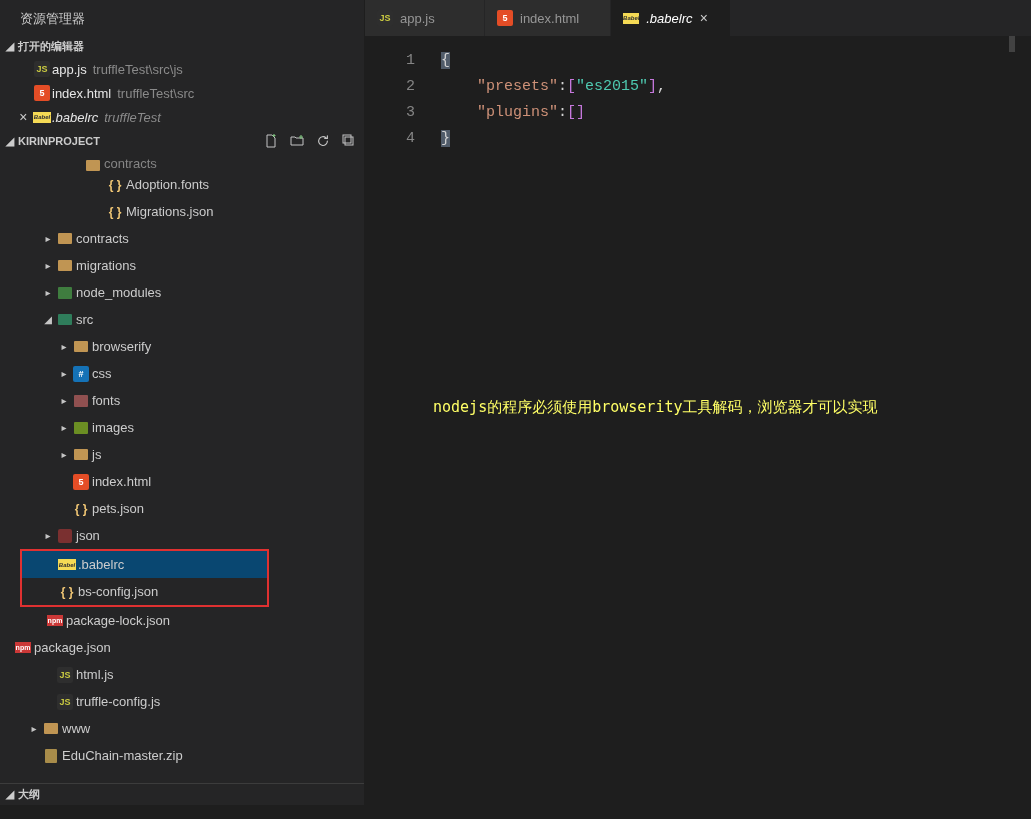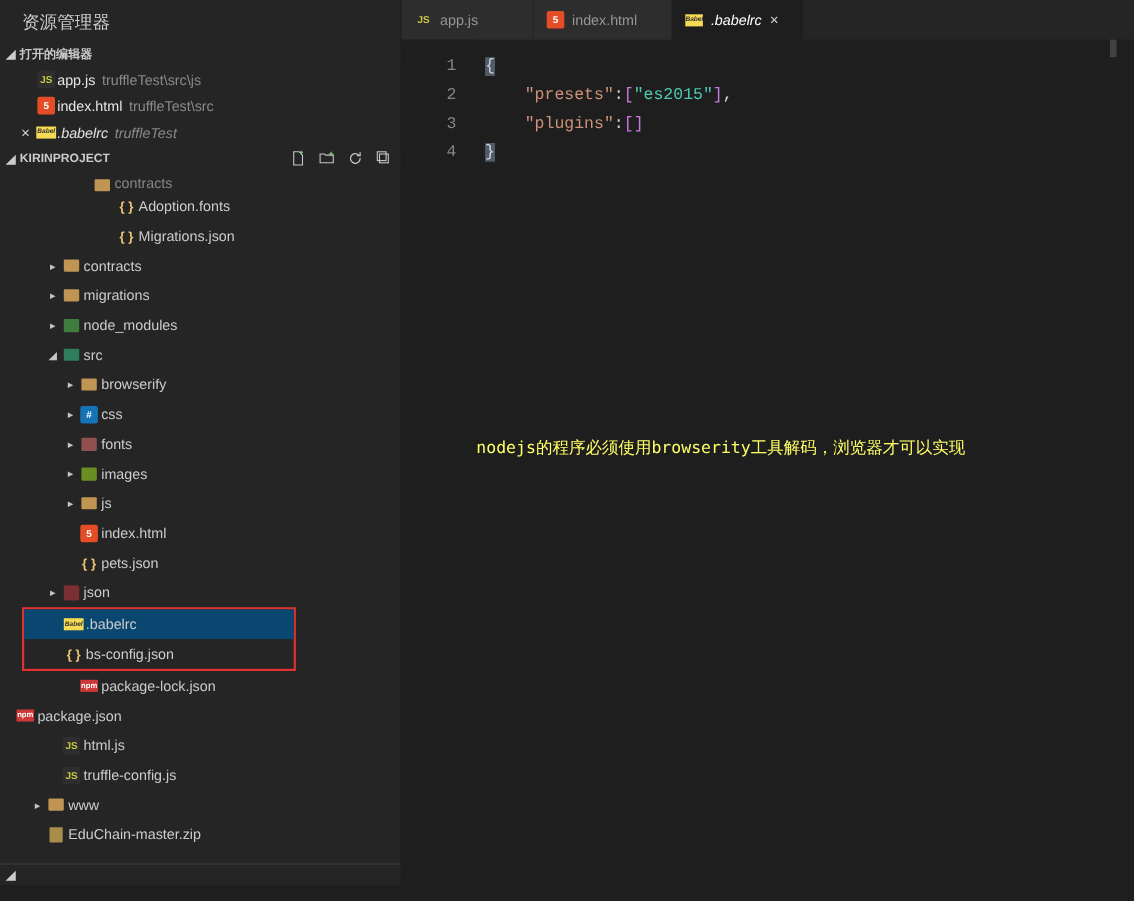--- a/index.html
+++ b/index.html
@@ -17,21 +17,21 @@
     .main-container { display: flex; flex: 1; overflow: hidden; }
     .sidebar {
       width: 365px;
       background: #252526;
       display: flex;
       flex-direction: column;
       border-right: 1px solid #1e1e1e;
     }
     .sidebar-title {
       padding: 10px 16px 8px 20px;
-      font-size: 16px;
+      font-size: 13px;
       color: #cccccc;
       text-transform: none;
     }
     .section-header {
       display: flex;
       align-items: center;
       padding: 3px 6px 3px 2px;
       font-size: 11px;
       font-weight: bold;
       color: #cccccc;
@@ -325,21 +325,21 @@
             <span class="label">.babelrc</span>
           </div>
           <div class="tree-row" style="padding-left: 22px;">
             <span class="chev"></span>
             <span class="ficon">
               <span class="braces-ico">{&nbsp;}</span>
             </span>
             <span class="label">bs-config.json</span>
           </div>
         </div>
-        <div class="tree-row" style="padding-left: 58px;">
+        <div class="tree-row" style="padding-left: 32px;">
           <span class="chev"></span>
           <span class="ficon">
             <span class="npm-ico">npm</span>
           </span>
           <span class="label">package-lock.json</span>
         </div>
         <div class="tree-row" style="">
           <span class="chev"></span>
           <span class="ficon">
             <span class="npm-ico">npm</span>
@@ -371,20 +371,21 @@
           <span class="chev"></span>
           <span class="ficon">
             <span class="zip-ico"></span>
           </span>
           <span class="label">EduChain-master.zip</span>
         </div>
       </div>
 
     <div class="section-header outline-section">
       <span class="chev">◢</span>
+      <span class="label">大纲</span>
     </div>
   </div>
 
   <div class="editor-area">
     <div class="tabs">
       <div class="tab">
         <span class="ticon">
             <span class="js-ico">JS</span>
           </span>
         <span>app.js</span>

